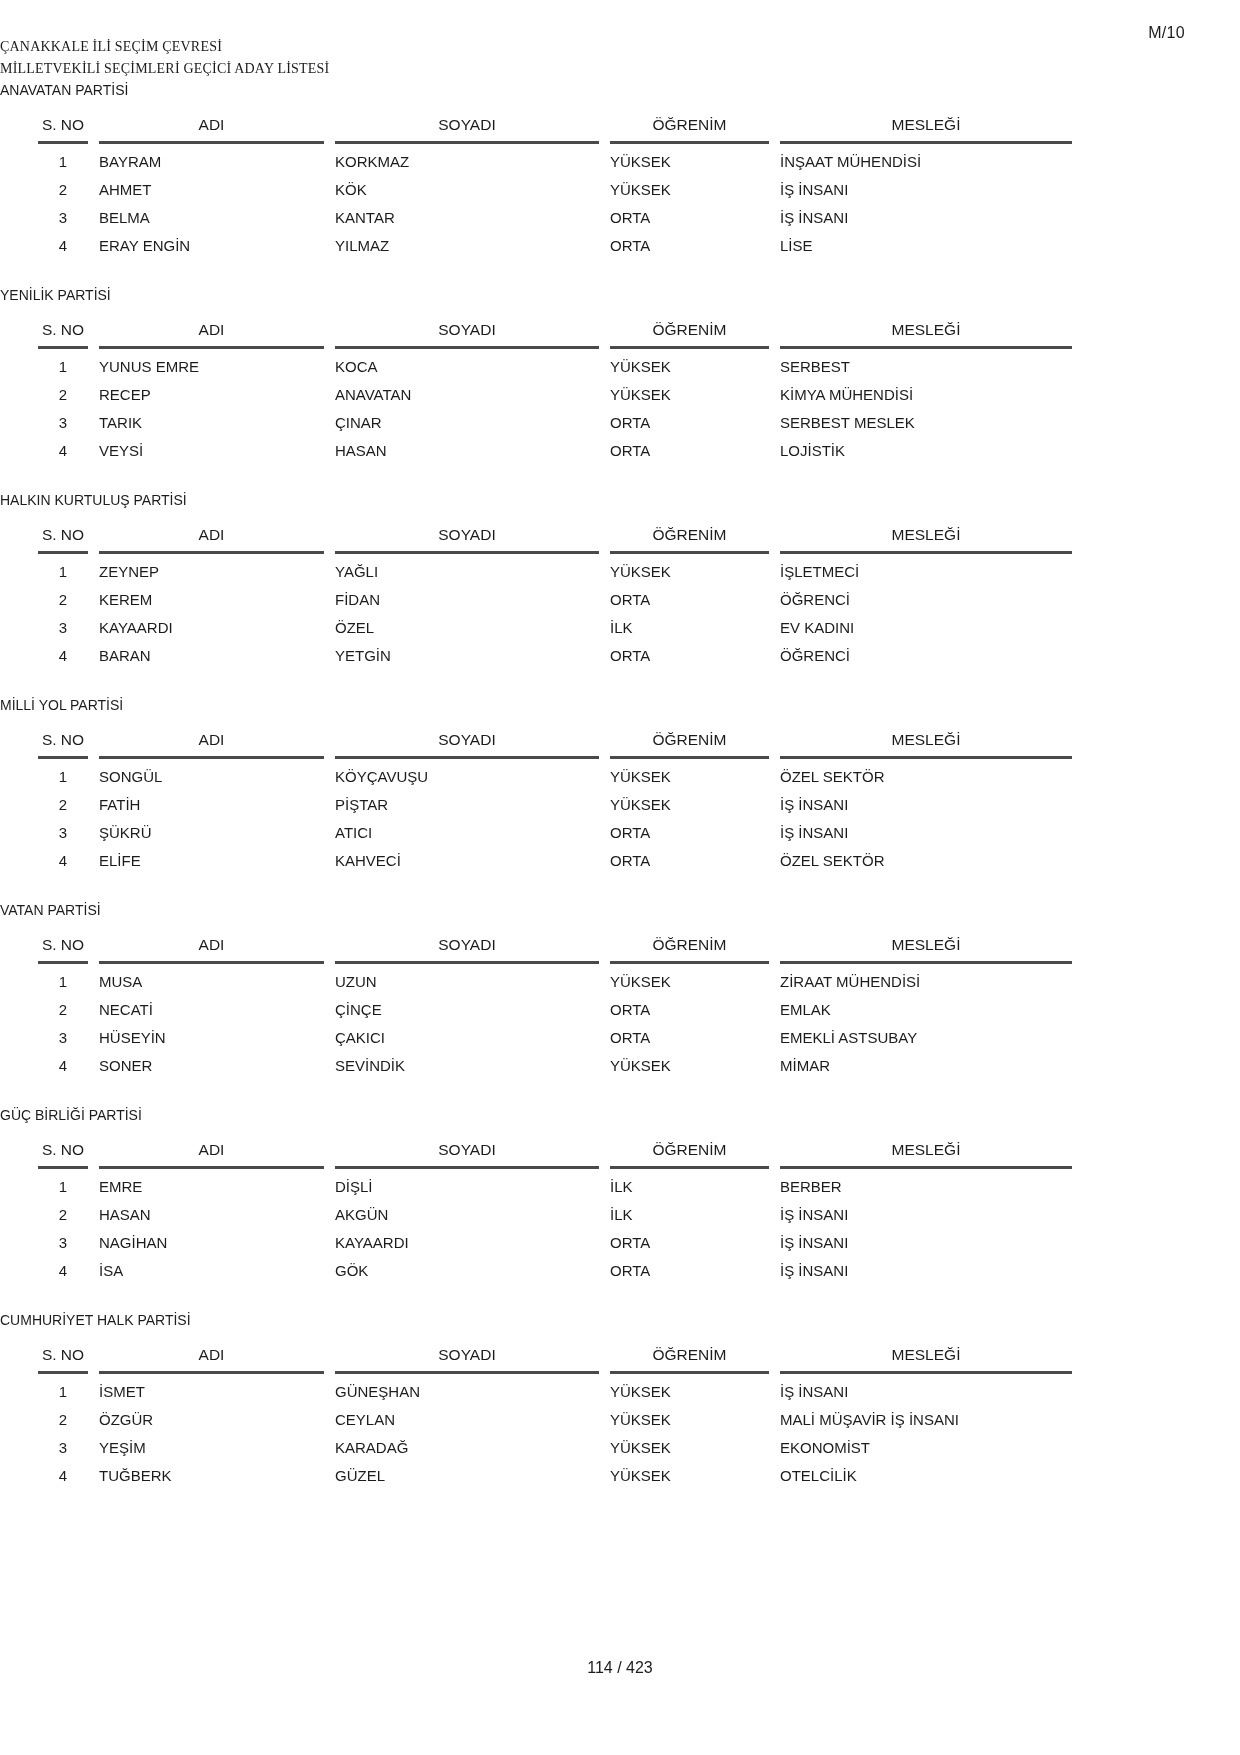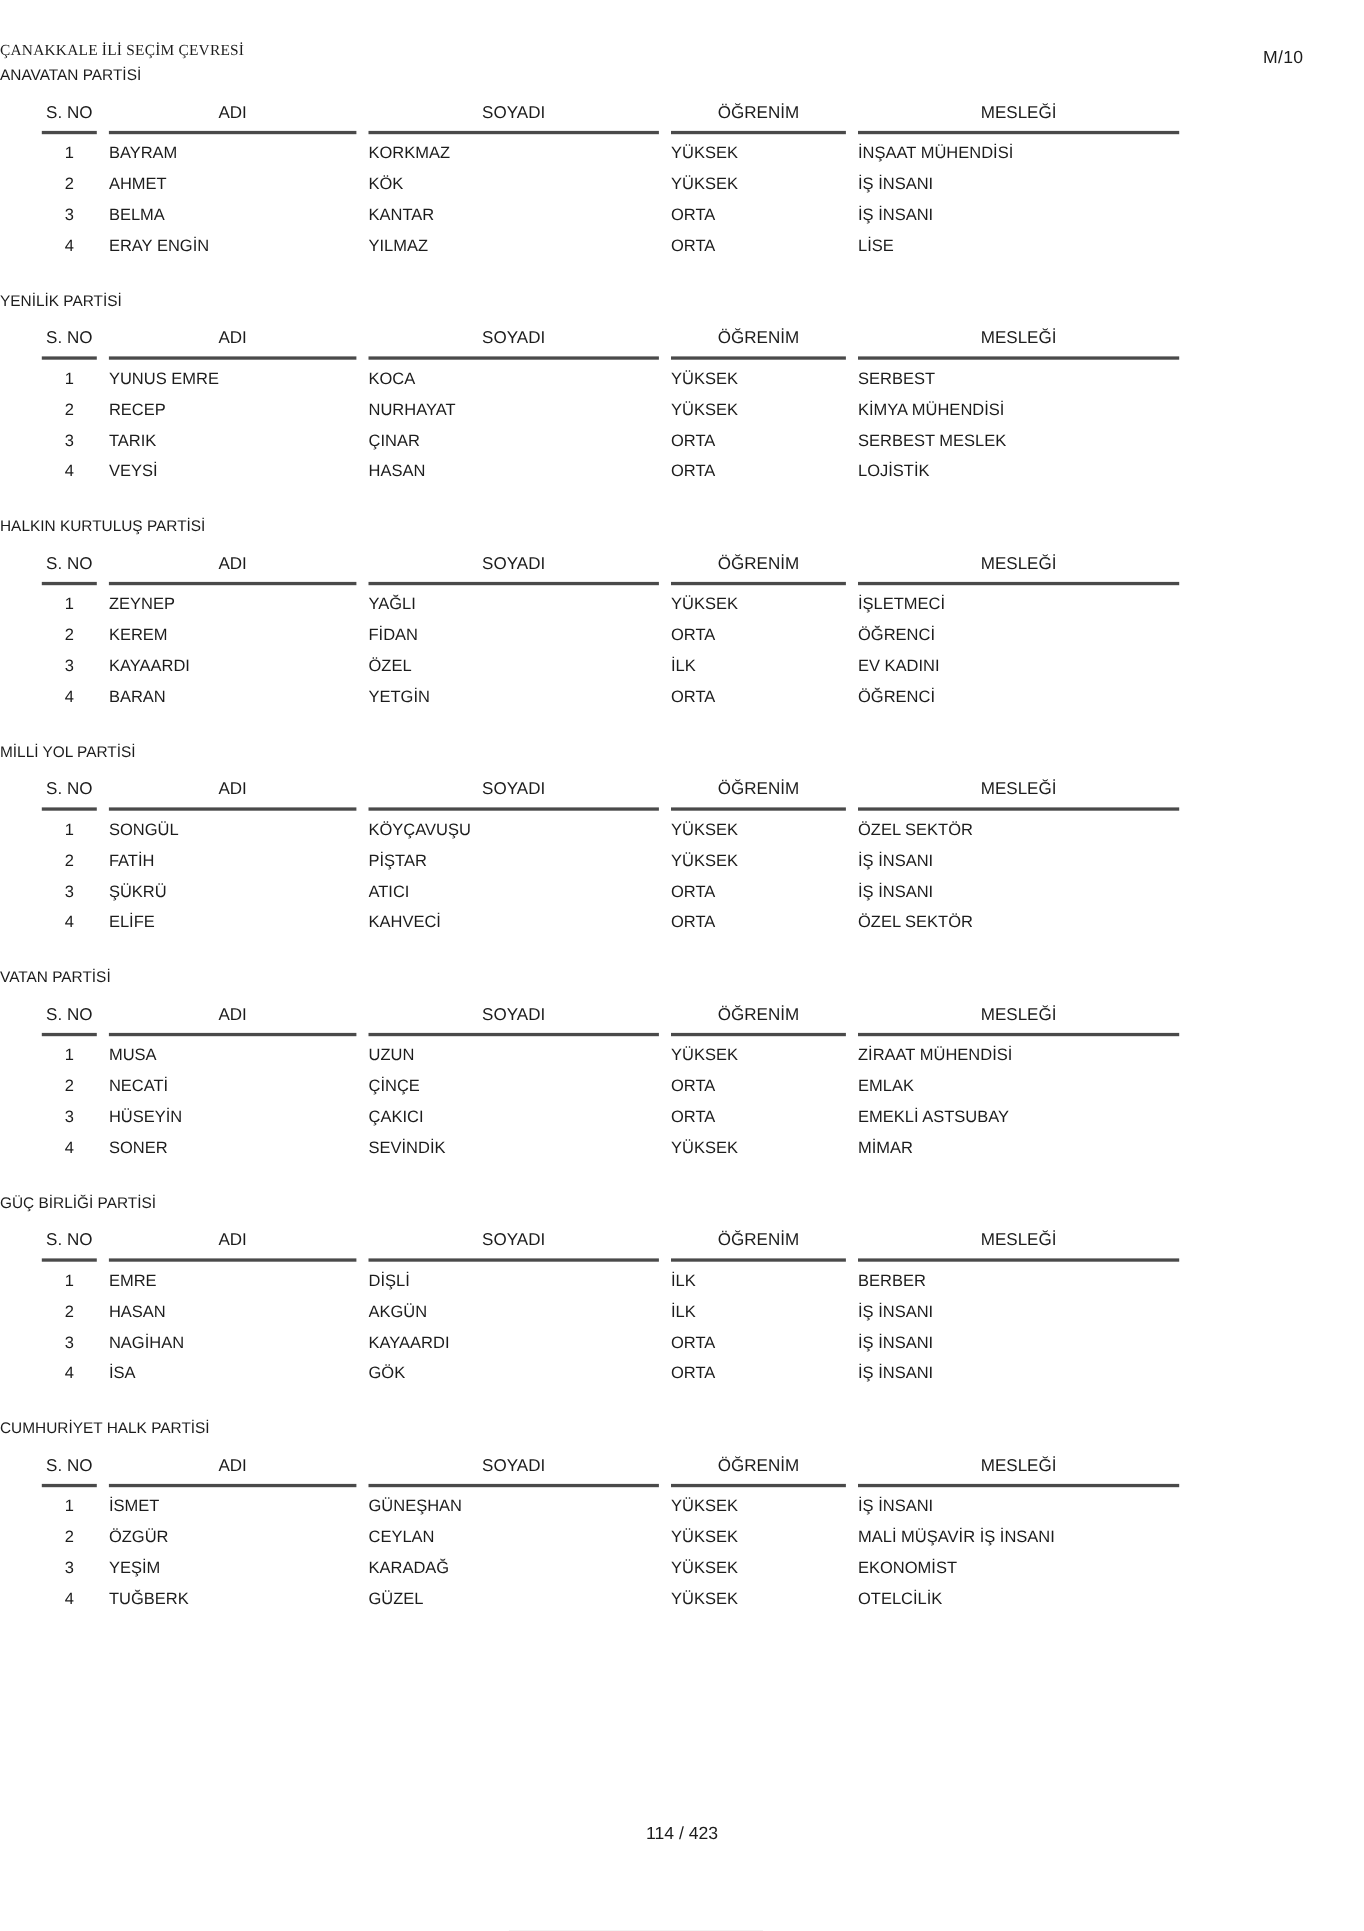--- a/index.html
+++ b/index.html
@@ -10,21 +10,21 @@
     margin: 0 auto;
     background: #ffffff;
     box-sizing: border-box;
     padding-top: 36px;
     font-family: "Liberation Sans", sans-serif;
     color: #1c1c1c;
     overflow: hidden;
   }
   .corner-code {
     position: absolute;
-    top: 44px;
+    top: 24px;
     right: 55px;
     font-size: 16px;
     letter-spacing: 0.3px;
   }
   .doc-title { text-align: left; font-size: 14px; line-height: 22px; letter-spacing: 0.2px; font-family: Liberation Serif, serif; }
   .party-section .party-title {
     text-align: left;
     font-size: 14px;
     line-height: 20px;
     margin-top: 26px;
@@ -73,20 +73,21 @@
 </style>
 </head>
 <body>
 
 <div class="page">
 
   <div class="corner-code">M/10</div>
 
   <div class="title-block">
     <div class="doc-title">ÇANAKKALE İLİ SEÇİM ÇEVRESİ</div>
+    <div class="doc-title">MİLLETVEKİLİ SEÇİMLERİ GEÇİCİ ADAY LİSTESİ</div>
   </div>
 
   <div id="sections">
   <div class="party-section">
     <div class="party-title">ANAVATAN PARTİSİ</div>
     <table class="candidates">
       <thead>
         <tr>
               <th class="col-0">S. NO</th>
               <th class="col-1">ADI</th>
@@ -144,21 +145,21 @@
             <tr>
               <td class="cell-no">1</td>
               <td>YUNUS EMRE</td>
               <td>KOCA</td>
               <td>YÜKSEK</td>
               <td>SERBEST</td>
             </tr>
             <tr>
               <td class="cell-no">2</td>
               <td>RECEP</td>
-              <td>NURHAYAT</td>
+              <td>ANAVATAN</td>
               <td>YÜKSEK</td>
               <td>KİMYA MÜHENDİSİ</td>
             </tr>
             <tr>
               <td class="cell-no">3</td>
               <td>TARIK</td>
               <td>ÇINAR</td>
               <td>ORTA</td>
               <td>SERBEST MESLEK</td>
             </tr>

